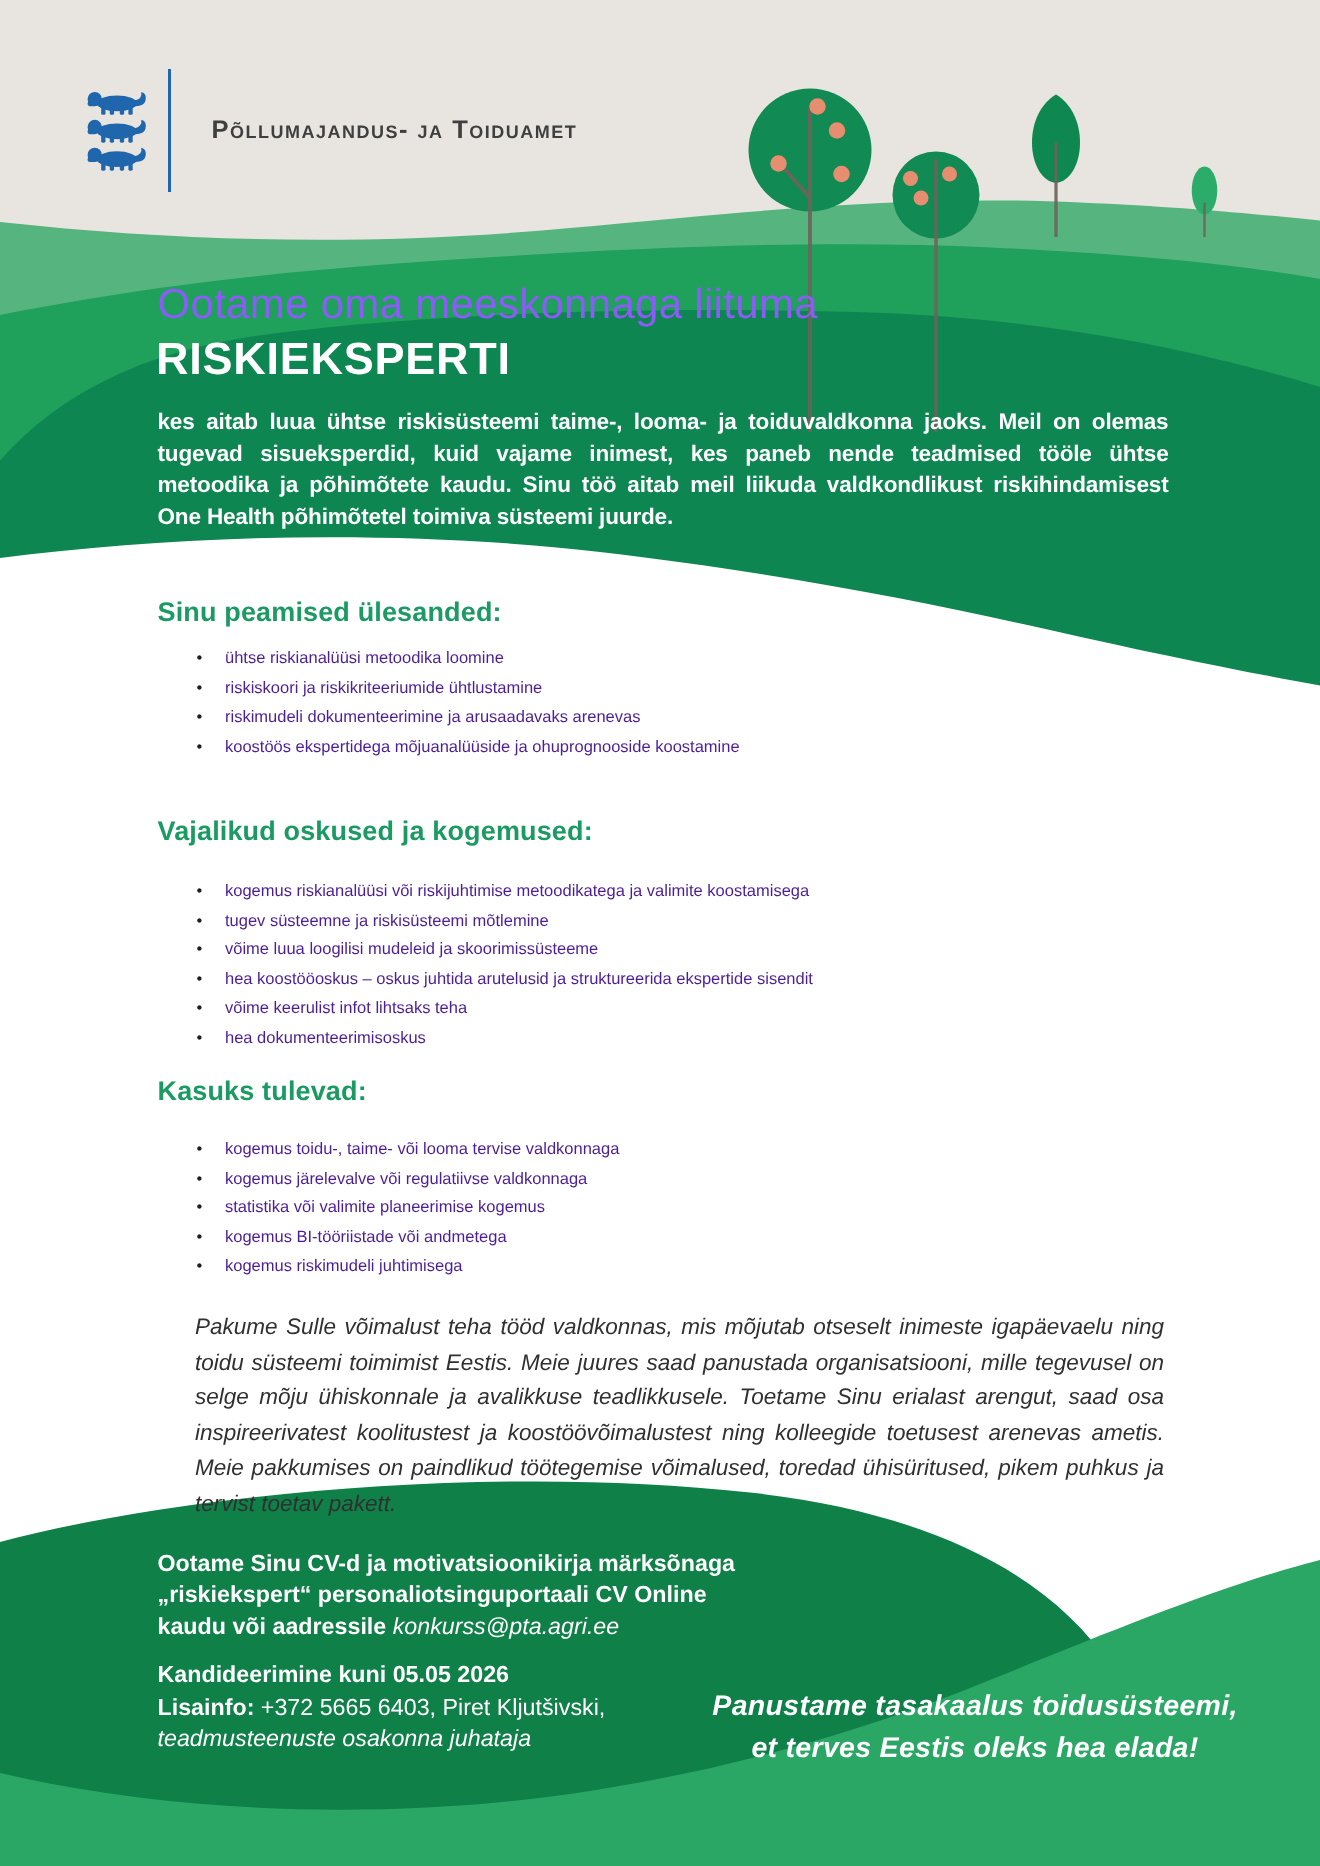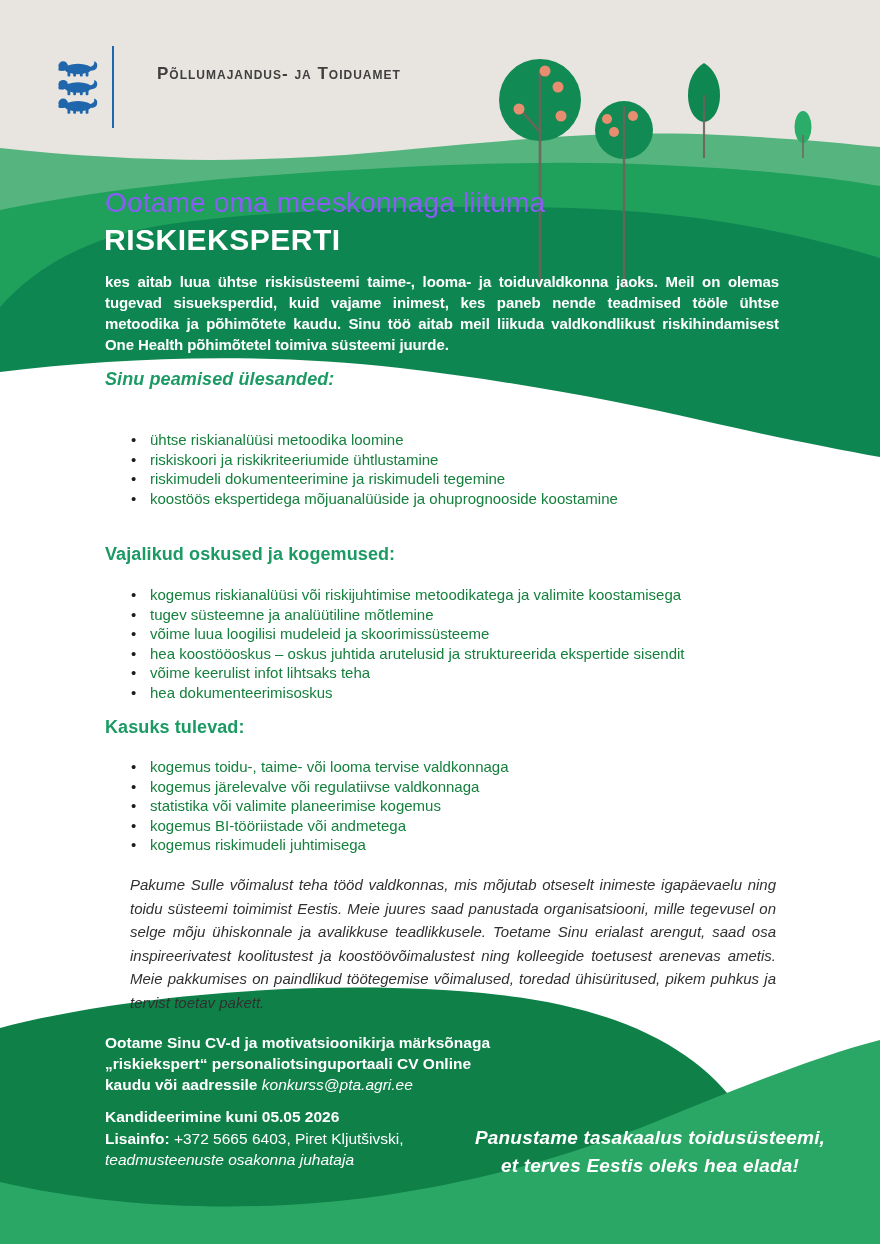--- a/index.html
+++ b/index.html
@@ -10,36 +10,36 @@
   }
   svg{display:block;}
   .art{position:absolute;left:0;}
   .art-top{top:0;}
   .art-bottom{top:900px;}
 
   
   .lions{position:absolute;left:56px;top:60px;width:42px;height:56px;}
   .brand-sep{position:absolute;left:112px;top:46px;width:2px;height:82px;background:#2066AC;}
   .brand-name{
-    position:absolute;left:141px;top:64px;font-size:17px;font-weight:bold;
-    letter-spacing:1px;color:#3f3f3f;font-variant:small-caps;white-space:nowrap;margin-left:16px;
+    position:absolute;left:141px;top:77px;font-size:17px;font-weight:bold;
+    letter-spacing:1px;color:#3f3f3f;font-variant:small-caps;white-space:nowrap;
   }
 
   
   .hero-kicker{position:absolute;left:105px;top:187px;font-size:28px;color:#8b5cf6;letter-spacing:.2px;}
   .hero-title{position:absolute;left:104px;top:223px;font-size:30px;font-weight:bold;color:#fff;letter-spacing:.5px;}
   .hero-intro{
     position:absolute;left:105px;top:271px;width:674px;
     font-size:15px;font-weight:bold;color:#fff;line-height:21px;text-align:justify;letter-spacing:-.1px;
   }
 
   
   .sec-h{position:absolute;left:105px;font-size:18px;font-weight:bold;color:#1B9A63;letter-spacing:.1px;}
-  .sec-h1{top:369px;font-style:italic;} .sec-h2{top:544px;} .sec-h3{top:717px;}
-  .blist{position:absolute;left:127px;margin:0;padding:0;list-style:none;font-size:15px;color:#15803d;}
+  .sec-h1{top:398px;} .sec-h2{top:544px;} .sec-h3{top:717px;}
+  .blist{position:absolute;left:127px;margin:0;padding:0;list-style:none;font-size:11px;color:#4c1d95;}
   .blist li{position:relative;padding-left:23px;line-height:19.5px;}
   .blist li::before{content:"\2022";position:absolute;left:4px;color:#1d1d1d;}
   .blist-1{top:430px;} .blist-2{top:585px;} .blist-3{top:757px;}
   .offer{
     position:absolute;left:130px;top:873px;width:646px;
     font-size:15px;color:#303030;line-height:23.6px;text-align:justify;font-style:italic;
   }
 
   
   .apply{position:absolute;left:105px;top:1032px;color:#fff;font-size:15.5px;font-weight:bold;line-height:21px;}
@@ -141,28 +141,28 @@
   <div class="brand-name">Põllumajandus- ja Toiduamet</div>
 
   <div class="hero-kicker">Ootame oma meeskonnaga liituma</div>
   <div class="hero-title">RISKIEKSPERTI</div>
   <div class="hero-intro">kes aitab luua ühtse riskisüsteemi taime-, looma- ja toiduvaldkonna jaoks. Meil on olemas tugevad sisueksperdid, kuid vajame inimest, kes paneb nende teadmised tööle ühtse metoodika ja põhimõtete kaudu. Sinu töö aitab meil liikuda valdkondlikust riskihindamisest One Health põhimõtetel toimiva süsteemi juurde.</div>
 
   <div class="sec-h sec-h1">Sinu peamised ülesanded:</div>
   <ul class="blist blist-1">
     <li>ühtse riskianalüüsi metoodika loomine</li>
     <li>riskiskoori ja riskikriteeriumide ühtlustamine</li>
-    <li>riskimudeli dokumenteerimine ja riskimudeli tegemine</li>
+    <li>riskimudeli dokumenteerimine ja arusaadavaks arenevas</li>
     <li>koostöös ekspertidega mõjuanalüüside ja ohuprognooside koostamine</li>
   </ul>
 
   <div class="sec-h sec-h2">Vajalikud oskused ja kogemused:</div>
   <ul class="blist blist-2">
     <li>kogemus riskianalüüsi või riskijuhtimise metoodikatega ja valimite koostamisega</li>
-    <li>tugev süsteemne ja analüütiline mõtlemine</li>
+    <li>tugev süsteemne ja riskisüsteemi mõtlemine</li>
     <li>võime luua loogilisi mudeleid ja skoorimissüsteeme</li>
     <li>hea koostööoskus – oskus juhtida arutelusid ja struktureerida ekspertide sisendit</li>
     <li>võime keerulist infot lihtsaks teha</li>
     <li>hea dokumenteerimisoskus</li>
   </ul>
 
   <div class="sec-h sec-h3">Kasuks tulevad:</div>
   <ul class="blist blist-3">
     <li>kogemus toidu-, taime- või looma tervise valdkonnaga</li>
     <li>kogemus järelevalve või regulatiivse valdkonnaga</li>

